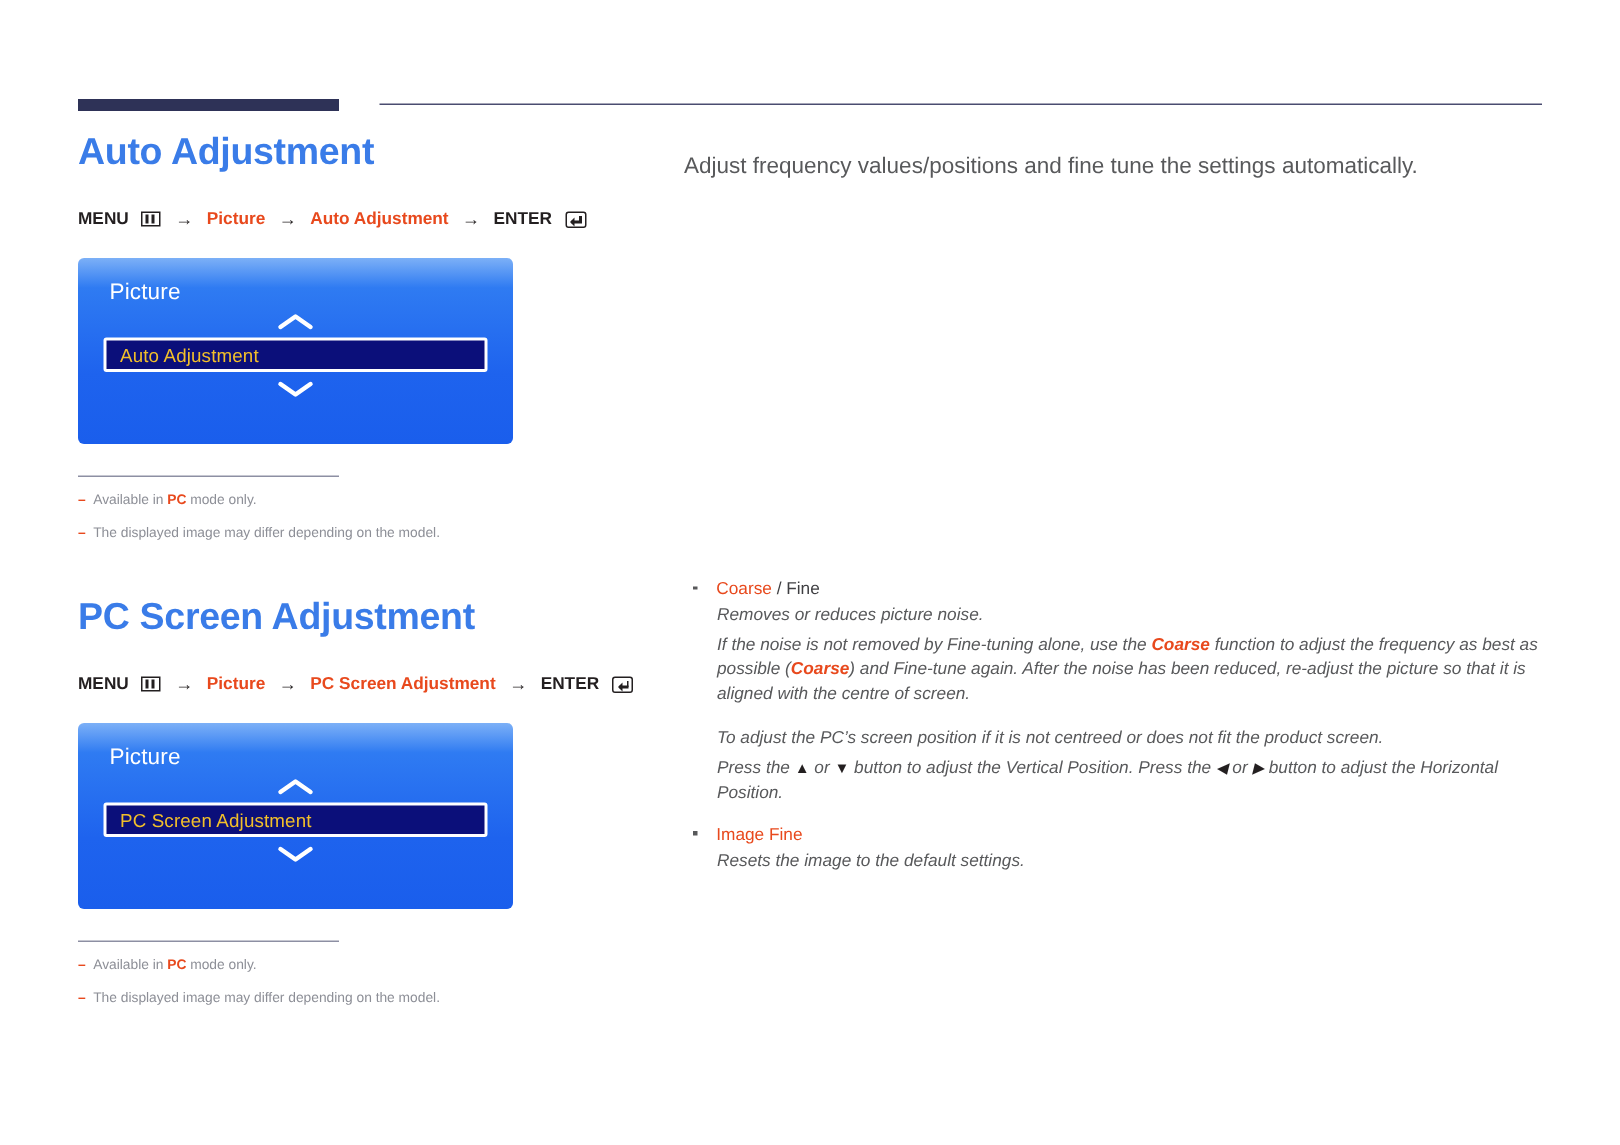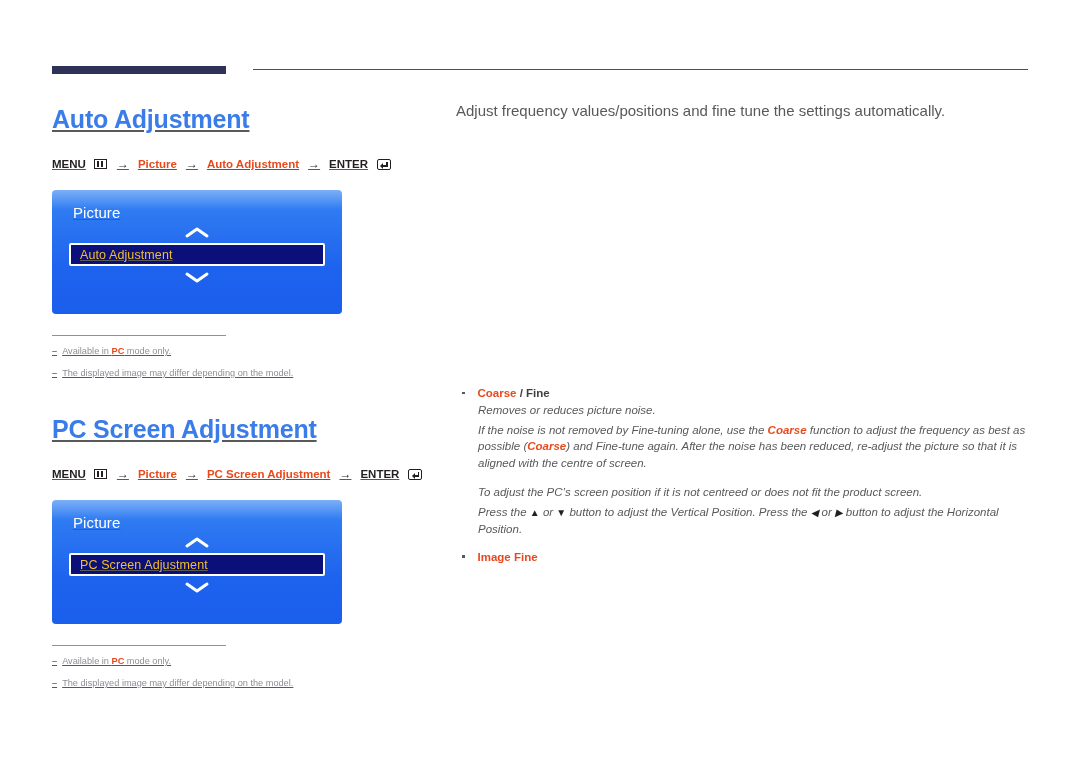--- a/index.html
+++ b/index.html
@@ -32,22 +32,21 @@
     width: 775px;
     height: 1px;
     background: #4a4d70;
   }
 
   
   .left-col {
     position: absolute;
     left: 52px;
     width: 390px;
-    top: 104px;
-    text-decoration: underline;
+    top: 86px;
   }
   .right-col {
     position: absolute;
     left: 456px;
     width: 578px;
     top: 90px;
   }
 
   
   h1.section-title {
@@ -225,21 +224,21 @@
     height: 2.5px;
     background: #58595b;
     margin-right: 13px;
     margin-left: 6px;
     flex: none;
     position: relative;
     top: -3px;
   }
   .bullet-title {
     font-size: 11.5px;
-    font-weight: bold;
+    font-weight: normal;
     color: #e8491d;
     text-align: right;
   }
   .bullet-title .gray { color: #3f3f42; }
   .bullet-body {
     padding-left: 22px;
     font-size: 11.5px;
     line-height: 16.5px;
     color: #58595b;
   }
@@ -376,15 +375,18 @@
         <div class="bullet-body">
           <p>To adjust the PC’s screen position if it is not centreed or does not fit the product screen.</p>
           <p>Press the <span class="glyph">▲</span> or <span class="glyph">▼</span> button to adjust the Vertical Position. Press the <span class="glyph">◀</span> or <span class="glyph">▶</span> button to adjust the Horizontal Position.</p>
         </div>
       </div>
       <div class="bullet-block">
         <div class="bullet-head">
           <span class="bullet-dot"></span>
           <span class="bullet-title">Image Fine</span>
         </div>
+        <div class="bullet-body">
+          <p>Resets the image to the default settings.</p>
+        </div>
       </div>
     </div>
 </div>
 
 </body></html>

